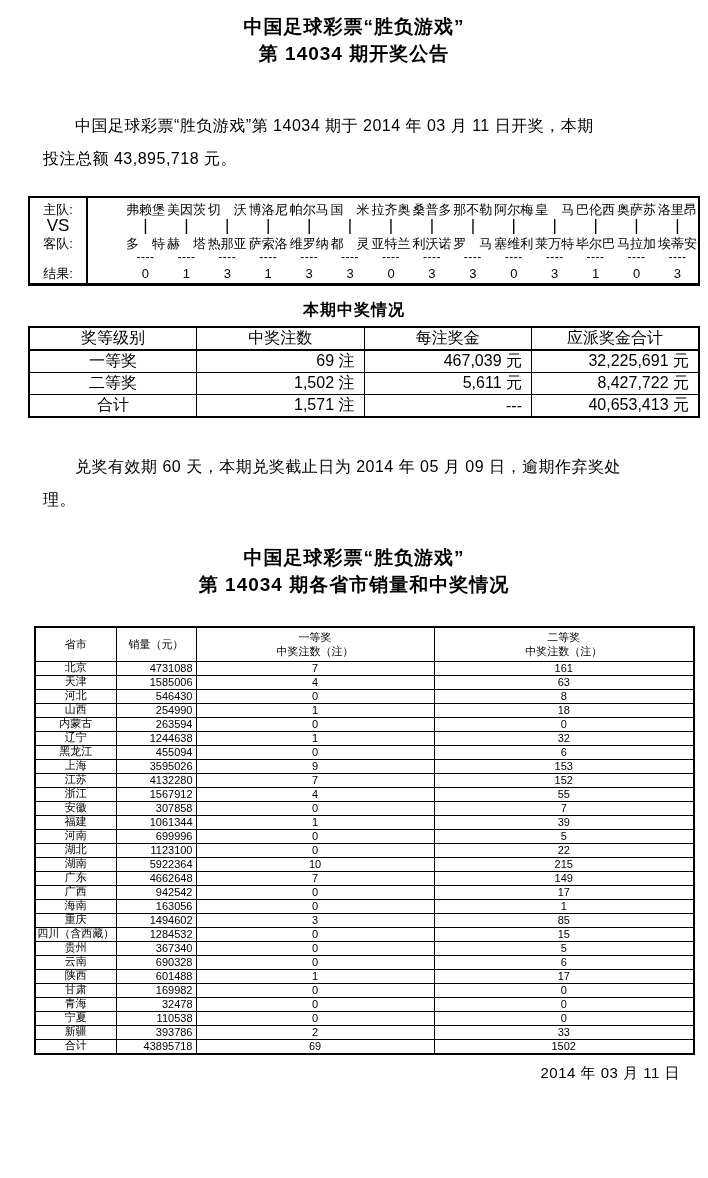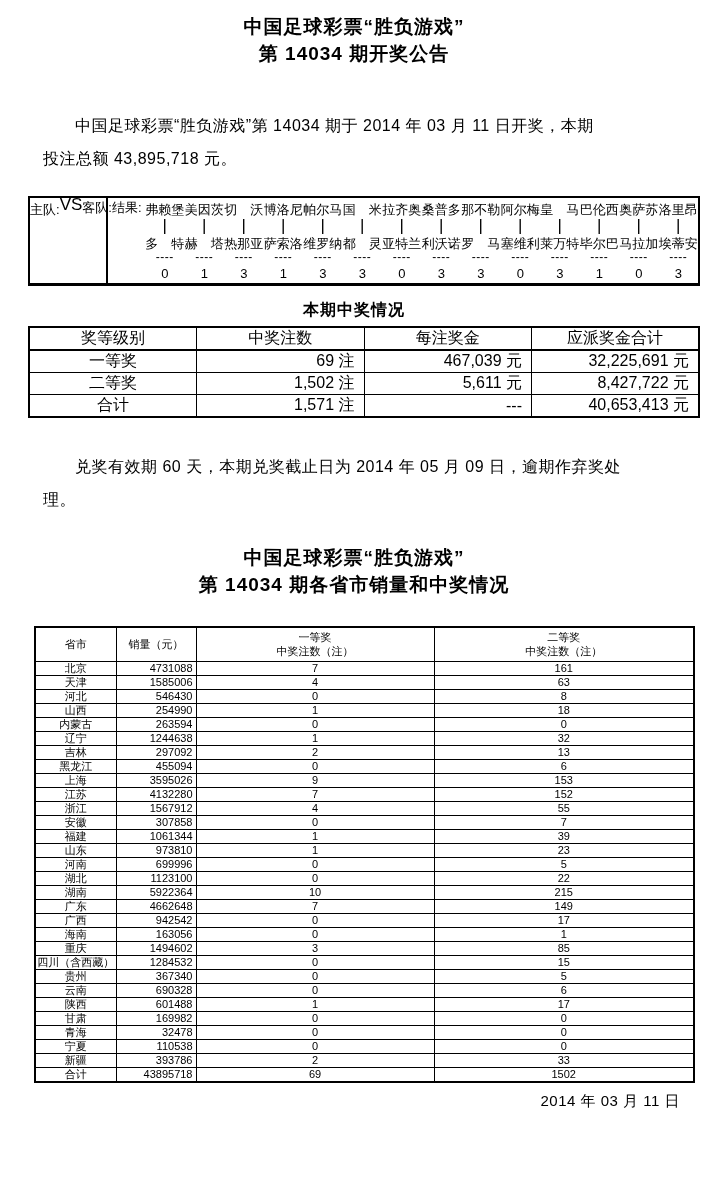--- a/index.html
+++ b/index.html
@@ -17,21 +17,21 @@
   .para .indent { text-indent: 32px; }
   .intro { margin-top: 42px; }
   .deadline { margin-top: 32px; }
 
   
   .match-table {
     display: flex; width: 672px; margin: 21px 0 0 28px;
     border: 2px solid #000; border-bottom-width: 3px;
     font-size: 13px;
   }
-  .label-col { flex: none; width: 78px; border-right: 2px solid #000; display: flex; flex-direction: row; text-align: center; }
+  .label-col { flex: none; width: 58px; border-right: 2px solid #000; display: flex; flex-direction: column; text-align: center; }
   .match-cols { flex: 1; display: flex; margin-left: 37px; }
   .match-col { flex: 1; display: flex; flex-direction: column; text-align: center; }
   .mrow { white-space: nowrap; }
   .r-home   { height: 21px; line-height: 24px; }
   .r-vs     { height: 15px; line-height: 13px; font-size: 17px; }
   .r-away   { height: 21px; line-height: 19px; }
   .r-dash   { height: 9px;  line-height: 5px;  font-size: 12px; letter-spacing: 0.5px; }
   .r-result { height: 19px; line-height: 19px; }
 
   
@@ -42,21 +42,21 @@
   .prize-table thead tr { border-bottom: 2px solid #000; padding-left: 23px; }
   .prize-table th { text-align: center; }
   .prize-table td.cat { text-align: center; }
   .prize-table td.num { text-align: right; padding-right: 9px; }
 
   
   .prov-table { width: 659px; margin: 28px 0 0 34px; border: 2px solid #000; font-size: 11px; }
   .prov-table th, .prov-table td { border: 1px solid #000; font-weight: normal; overflow: hidden; white-space: nowrap; }
   .prov-table th { height: 34px; text-align: center; line-height: 14px; }
   .prov-table td { height: 14px; line-height: 13px; }
-  .prov-table td.pname { text-align: center; }
+  .prov-table td.pname { text-align: center; font-family: Liberation Mono, monospace; }
   .prov-table td.sales { text-align: right; padding-right: 3px; }
   .prov-table td.cnt { text-align: center; }
 
   .footer-date { margin: 9px 28px 0 0; text-align: right; font-size: 15px; letter-spacing: 0.5px; }
 </style>
 </head>
 <body>
 
 <div class="page">
 
@@ -275,26 +275,20 @@
           <td class="cnt">0</td>
           <td class="cnt">0</td>
         </tr>
         <tr>
           <td class="pname">辽宁</td>
           <td class="sales">1244638</td>
           <td class="cnt">1</td>
           <td class="cnt">32</td>
         </tr>
         <tr>
-          <td class="pname">吉林</td>
-          <td class="sales">297092</td>
-          <td class="cnt">2</td>
-          <td class="cnt">13</td>
-        </tr>
-        <tr>
           <td class="pname">黑龙江</td>
           <td class="sales">455094</td>
           <td class="cnt">0</td>
           <td class="cnt">6</td>
         </tr>
         <tr>
           <td class="pname">上海</td>
           <td class="sales">3595026</td>
           <td class="cnt">9</td>
           <td class="cnt">153</td>
@@ -317,26 +311,20 @@
           <td class="cnt">0</td>
           <td class="cnt">7</td>
         </tr>
         <tr>
           <td class="pname">福建</td>
           <td class="sales">1061344</td>
           <td class="cnt">1</td>
           <td class="cnt">39</td>
         </tr>
         <tr>
-          <td class="pname">山东</td>
-          <td class="sales">973810</td>
-          <td class="cnt">1</td>
-          <td class="cnt">23</td>
-        </tr>
-        <tr>
           <td class="pname">河南</td>
           <td class="sales">699996</td>
           <td class="cnt">0</td>
           <td class="cnt">5</td>
         </tr>
         <tr>
           <td class="pname">湖北</td>
           <td class="sales">1123100</td>
           <td class="cnt">0</td>
           <td class="cnt">22</td>

